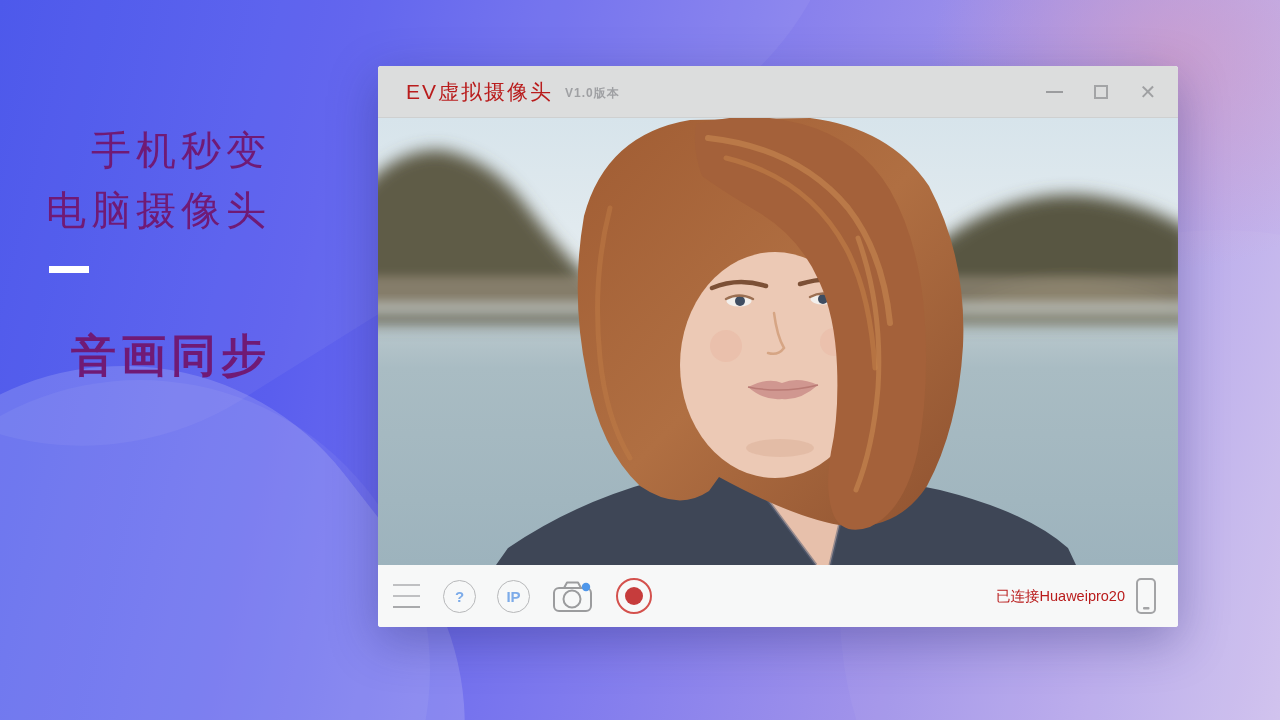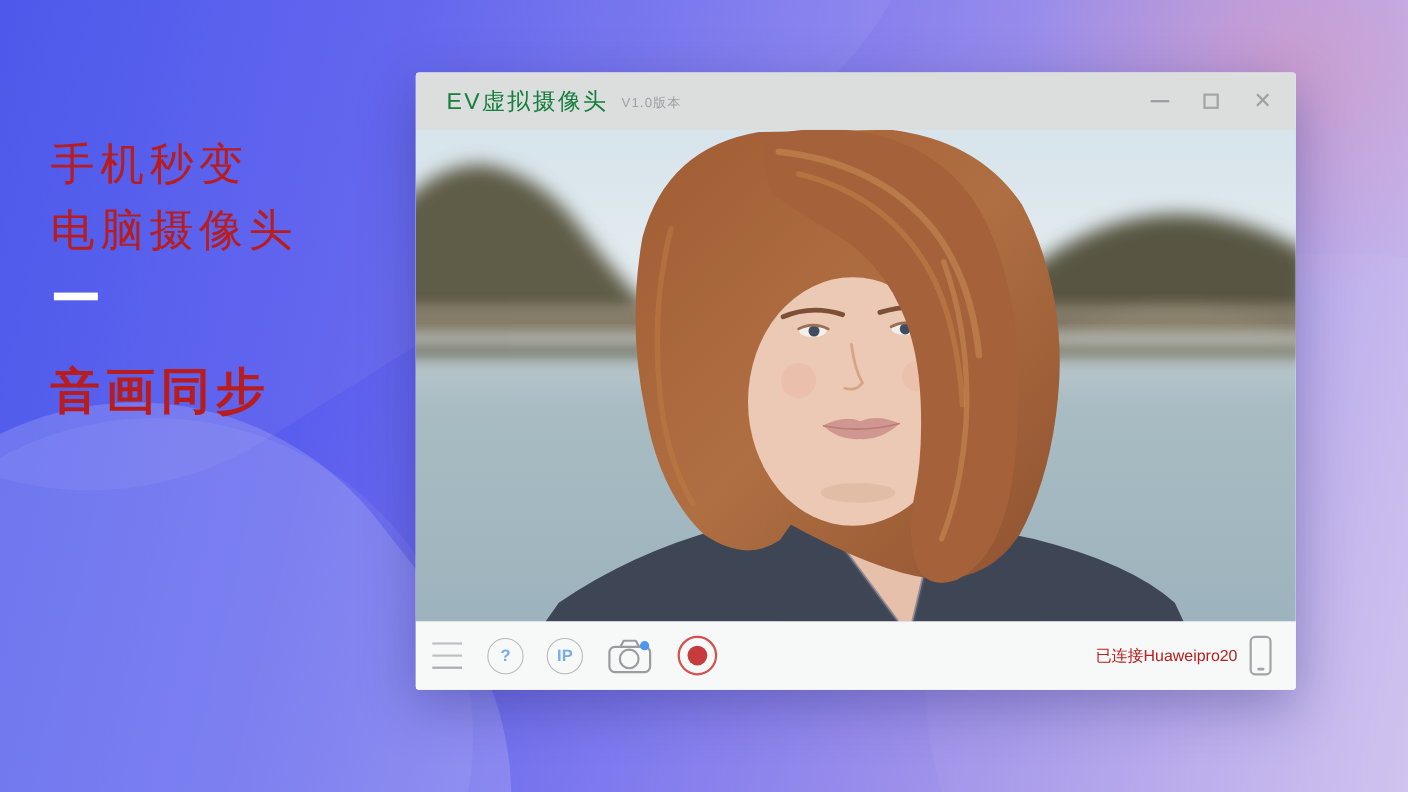--- a/index.html
+++ b/index.html
@@ -16,34 +16,34 @@
   .blob-bl { left:-430px; bottom:-400px; width:900px; height:660px; border-radius:280px;
              transform:rotate(-38deg); background:rgba(255,255,255,0.16); }
   .blob-circle { left:-150px; top:380px; width:580px; height:580px; border-radius:50%;
              background:rgba(255,255,255,0.06); }
   .blob-tr { right:-130px; top:-150px; width:480px; height:420px; border-radius:50%;
              background:radial-gradient(closest-side,rgba(219,154,186,0.55),rgba(219,154,186,0)); }
   .blob-r  { right:-320px; top:230px; width:760px; height:760px; border-radius:50%;
              background:rgba(255,255,255,0.045); }
 
   
-  .hero { position:absolute; left:46px; top:120px; color:#b91c1c; z-index:2; }
+  .hero { position:absolute; left:46px; top:120px; color:#701a75; z-index:2;text-align:right; }
   .hero .headline { font-size:40px; font-weight:400; letter-spacing:5px; line-height:60px; }
   .hero .divider { width:40px; height:7px; background:#ffffff; margin:26px 0 0 3px; }
   .hero .features { margin-top:54px; }
   .hero .features div { font-size:45px; font-weight:700; letter-spacing:5px; line-height:58px; }
 
   
   .app-window { position:absolute; left:378px; top:66px; width:800px; height:561px;
     background:#fff; border-radius:3px; display:flex; flex-direction:column;
     box-shadow:0 14px 48px rgba(35,35,105,0.35); z-index:3; }
   .title-bar { height:52px; background:#dcdddd; border-radius:3px 3px 0 0;
     display:flex; align-items:center; padding:0 20px 0 28px; border-bottom:1px solid #cfd0d0; }
-  .app-title { font-size:21px; color:#15803d; letter-spacing:2px; }
-  .app-version { font-size:12px; color:#9fa0a3; margin-left:12px; margin-top:4px; letter-spacing:1px; }
+  .app-title { font-size:21px; color:#b91c1c; letter-spacing:2px; }
+  .app-version { font-size:12px; color:#9fa0a3; margin-left:12px; margin-top:4px; letter-spacing:1px;font-weight:bold; }
   .win-controls { margin-left:auto; display:flex; align-items:center; gap:27px; }
   .win-btn { display:flex; align-items:center; justify-content:center; width:20px; height:20px; cursor:default; }
   .min-glyph { width:17px; height:2px; background:#9b9c9e; }
   .max-glyph { width:14px; height:14px; border:2px solid #a3a4a6; }
   .close-glyph { font-size:20px; color:#9fa0a2; line-height:20px; font-weight:400; }
 
   .preview { flex:1; position:relative; overflow:hidden; background:#cfdbe0; }
   .preview svg { display:block; width:100%; height:100%; }
 
   .toolbar { height:62px; background:#f7f8f8; border-radius:0 0 3px 3px;

